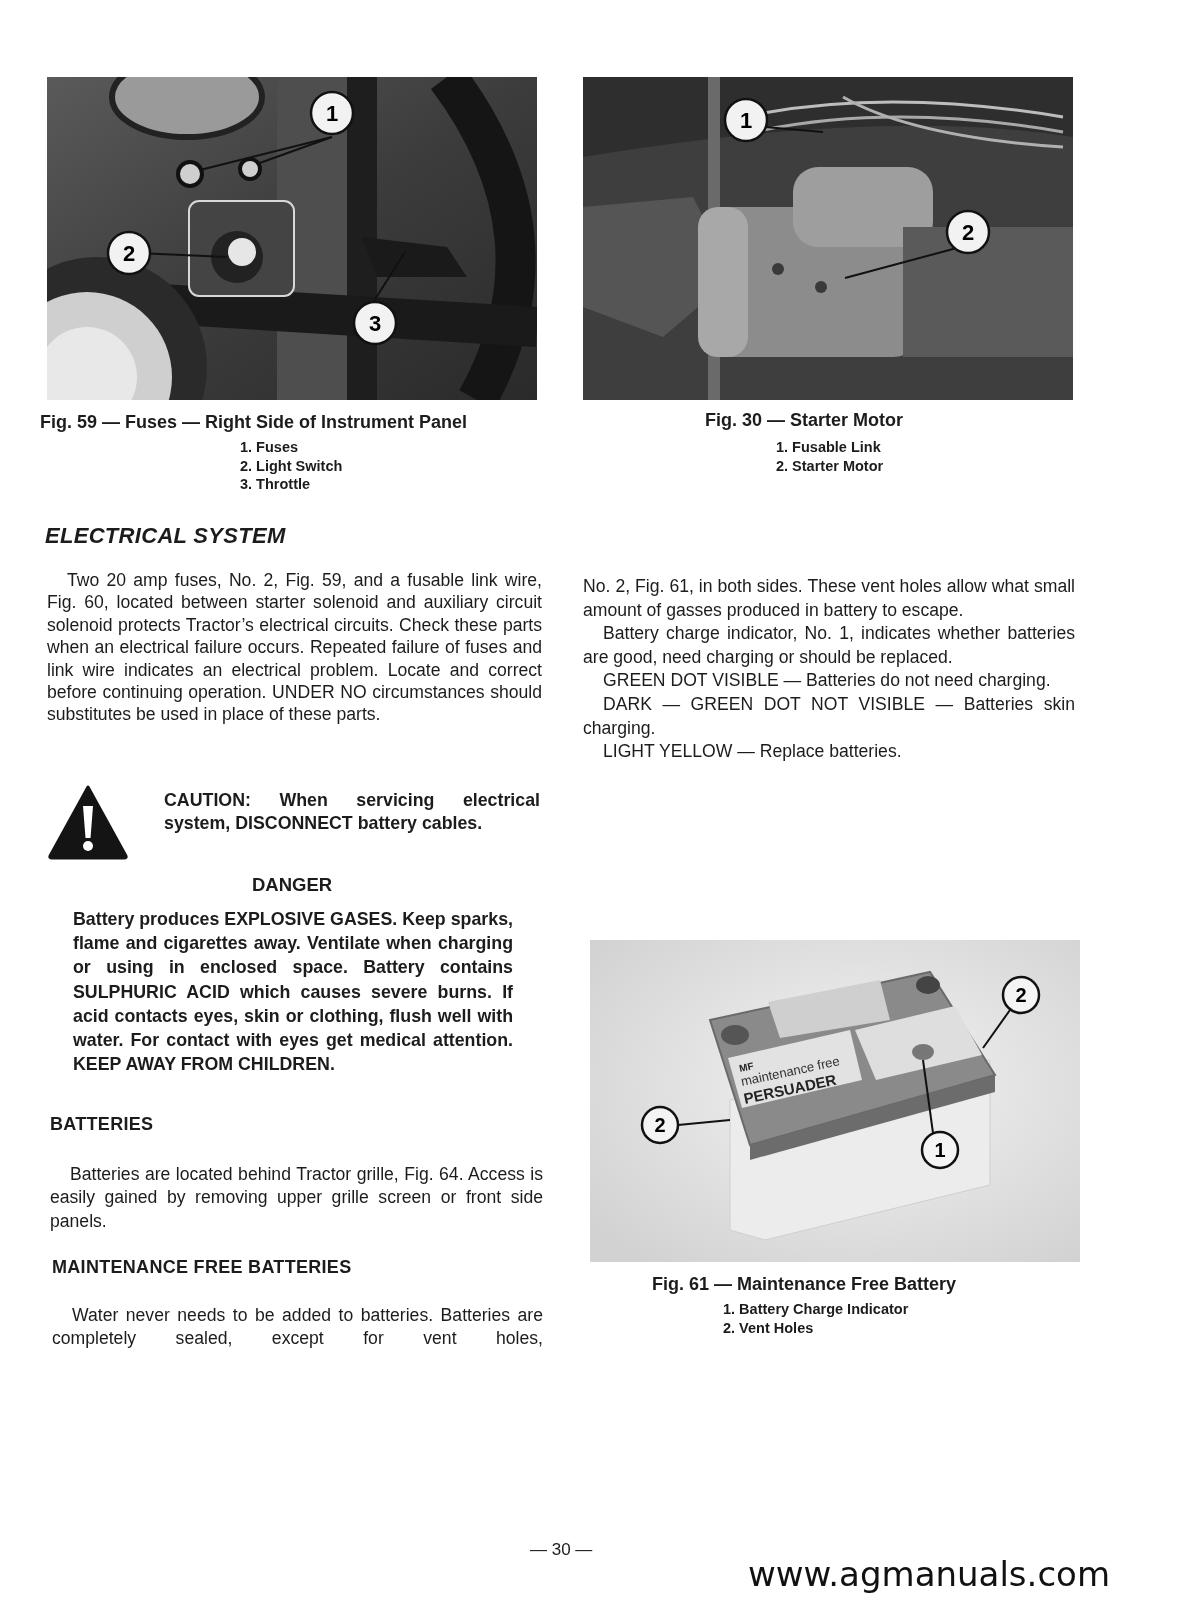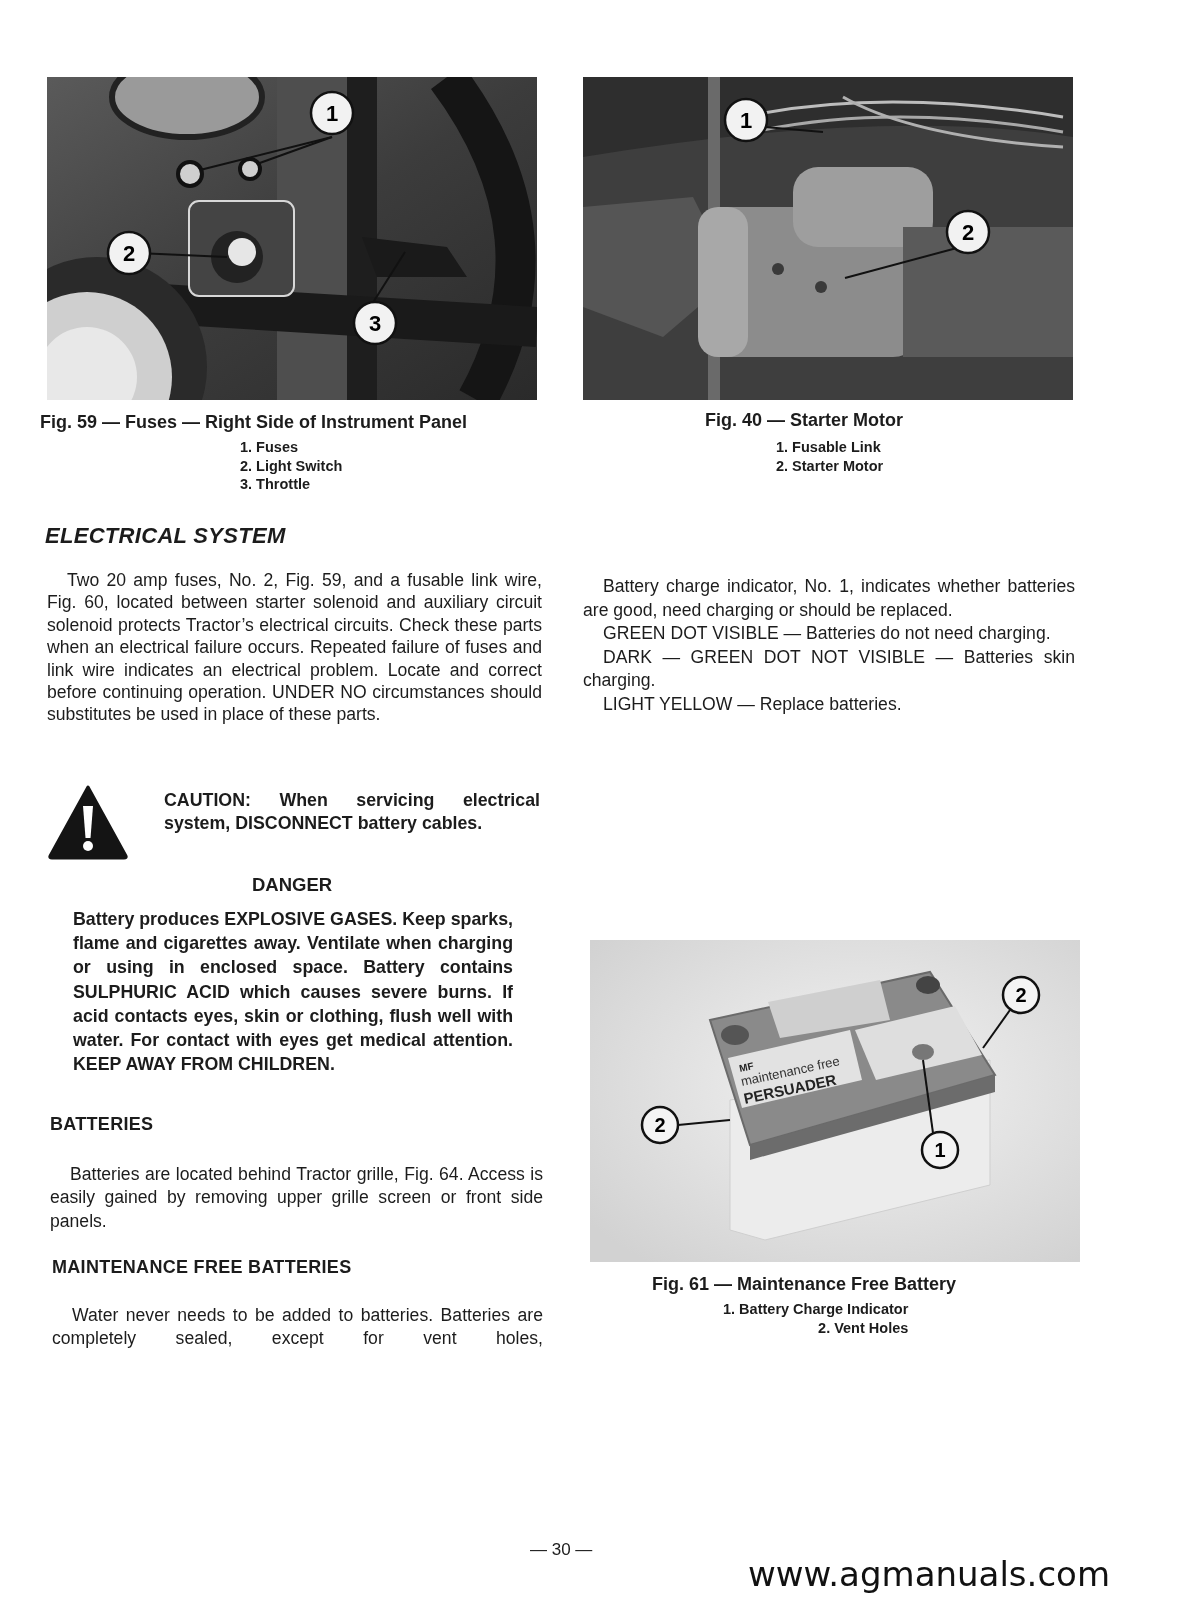--- a/index.html
+++ b/index.html
@@ -88,21 +88,21 @@
     <line x1="160" y1="48" x2="240" y2="55" stroke="#111" stroke-width="2"></line>
     <line x1="385" y1="168" x2="262" y2="201" stroke="#111" stroke-width="2"></line>
     <g class="callout-text" font-size="22" text-anchor="middle">
       <circle cx="163" cy="43" r="21" fill="#f2f2f2" stroke="#111" stroke-width="2.5"></circle>
       <text x="163" y="51">1</text>
       <circle cx="385" cy="155" r="21" fill="#f2f2f2" stroke="#111" stroke-width="2.5"></circle>
       <text x="385" y="163">2</text>
     </g>
   </svg>
 </div>
-<div class="fig-caption" style="left:705px; top:410px;">Fig. 40 — Starter Motor</div>
+<div class="fig-caption" style="left:705px; top:410px;">Fig. 30 — Starter Motor</div>
 <div class="fig-legend" style="left:776px; top:438px;">
   <div>1.  Fusable Link</div>
   <div>2.  Starter Motor</div>
 </div>
 
 <div class="h-section" style="left:45px; top:523px; font-size:22px;font-style:italic;">ELECTRICAL SYSTEM</div>
 
 <div class="body-text" style="left:47px; top:569px; width:495px;">
   <p class="indent">Two 20 amp fuses, No. 2, Fig. 59, and a fusable link wire, Fig. 60, located between starter solenoid and auxiliary circuit solenoid protects Tractor’s electrical circuits. Check these parts when an electrical failure occurs. Repeated failure of fuses and link wire indicates an electrical problem. Locate and correct before continuing operation. UNDER NO circumstances should substitutes be used in place of these parts.</p>
 </div>
@@ -123,20 +123,21 @@
 <div class="body-text" style="left:50px; top:1163px; width:493px; font-size:17.6px; line-height:23.4px;">
   <p class="indent">Batteries are located behind Tractor grille, Fig. 64. Access is easily gained by removing upper grille screen or front side panels.</p>
 </div>
 
 <div class="h-section" style="left:52px; top:1257px; font-size:18px;text-align:right;">MAINTENANCE FREE BATTERIES</div>
 <div class="body-text" style="left:52px; top:1304px; width:491px; font-size:17.6px; line-height:23.4px; text-align-last: justify;">
   <p class="indent">Water never needs to be added to batteries. Batteries are completely sealed, except for vent holes,</p>
 </div>
 
 <div class="body-text" style="left:583px; top:575px; width:492px; line-height:23.6px;">
+  <p>No. 2, Fig. 61, in both sides. These vent holes allow what small amount of gasses produced in battery to escape.</p>
   <p class="indent">Battery charge indicator, No. 1, indicates whether batteries are good, need charging or should be replaced.</p>
   <p class="indent">GREEN DOT VISIBLE — Batteries do not need charging.</p>
   <p class="indent">DARK — GREEN DOT NOT VISIBLE — Batteries skin charging.</p>
   <p class="indent">LIGHT YELLOW — Replace batteries.</p>
 </div>
 
 <div class="photo" style="left:590px; top:940px; width:490px; height:322px;">
   <svg viewBox="0 0 490 322" preserveAspectRatio="none">
     <defs>
       <radialGradient id="bg61" cx="0.55" cy="0.45" r="0.7">
@@ -164,19 +165,19 @@
       <circle cx="70" cy="185" r="18" fill="#f4f4f4" stroke="#111" stroke-width="2.5"></circle>
       <text x="70" y="192">2</text>
       <circle cx="431" cy="55" r="18" fill="#f4f4f4" stroke="#111" stroke-width="2.5"></circle>
       <text x="431" y="62">2</text>
       <circle cx="350" cy="210" r="18" fill="#f4f4f4" stroke="#111" stroke-width="2.5"></circle>
       <text x="350" y="217">1</text>
     </g>
   </svg>
 </div>
 <div class="fig-caption" style="left:652px; top:1274px;">Fig. 61  — Maintenance Free Battery</div>
-<div class="fig-legend" style="left:723px; top:1300px;text-align:right;">
+<div class="fig-legend" style="left:723px; top:1300px;">
   <div>1.  Battery Charge Indicator</div>
   <div>2.  Vent Holes</div>
 </div>
 
 <div class="page-number" style="left:530px; top:1540px;">— 30 —</div>
 <div class="watermark" style="left:748px; top:1554px;">www.agmanuals.com</div>
 
 </body></html>

